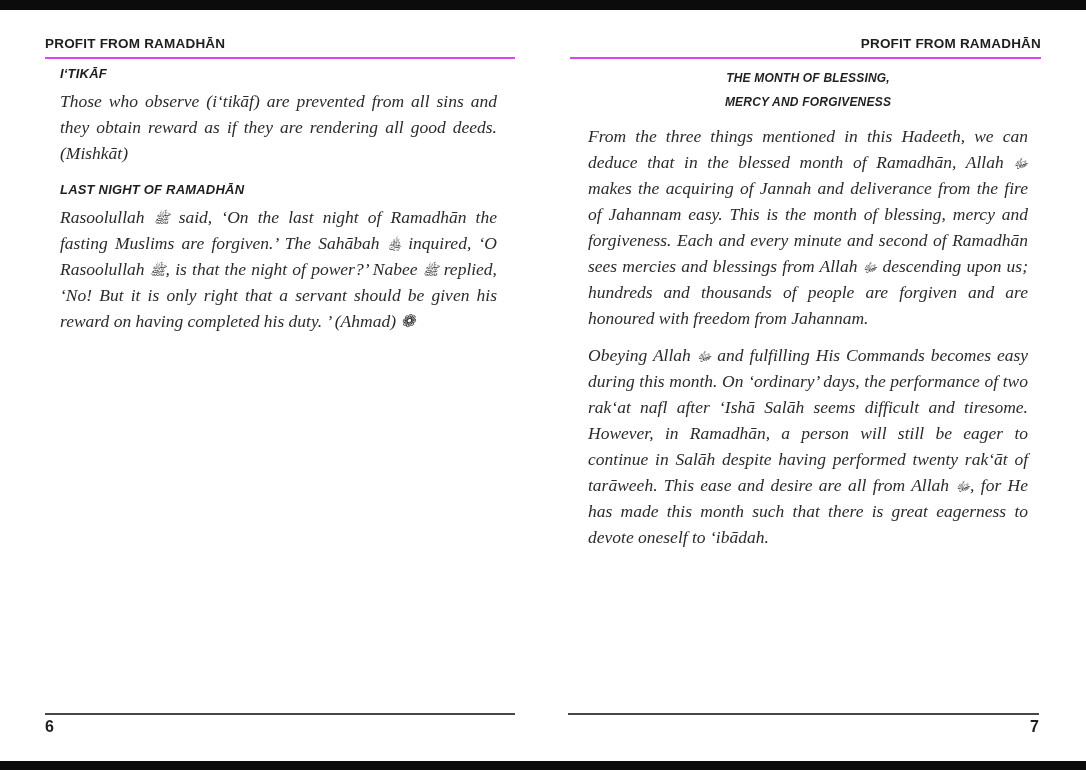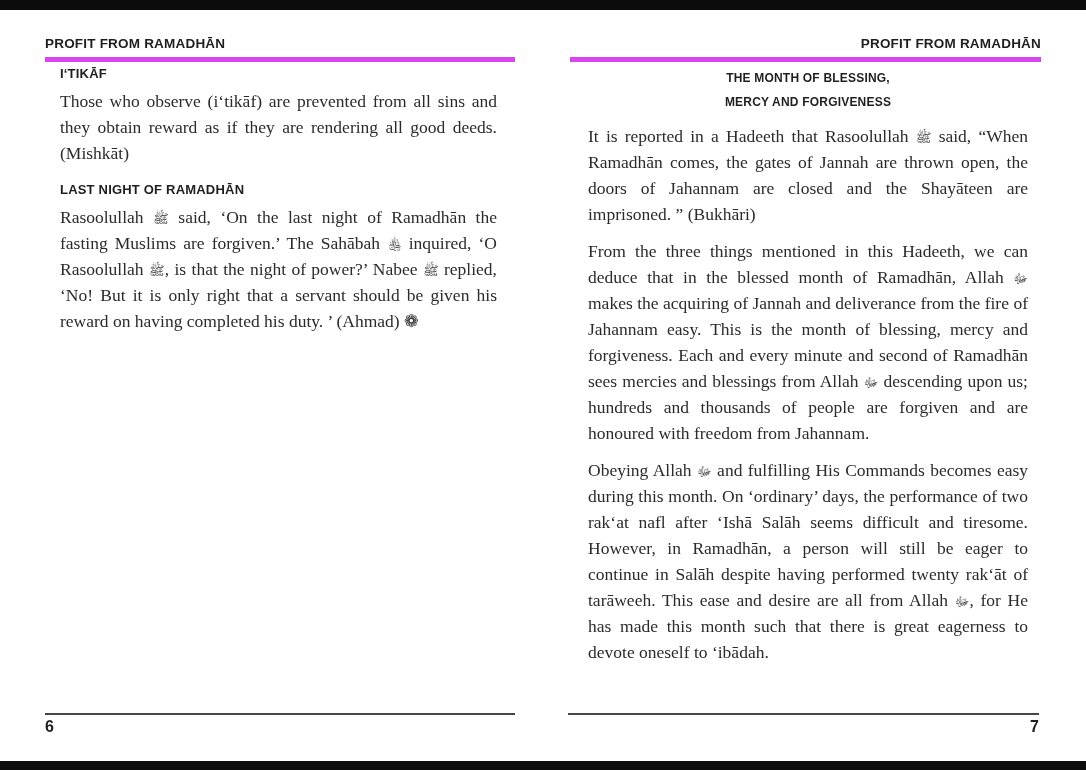--- a/index.html
+++ b/index.html
@@ -34,37 +34,38 @@
   }
   .page {
     position: relative;
     width: 543px;
     height: 100%;
   }
 
   .page-header {
     position: absolute;
     top: 24px;
-    border-bottom: 5px solid #d946ef;
+    border-bottom: 2px solid #d946ef;
     padding-bottom: 5px;
   }
   .page.left .page-header { left: 45px; width: 470px; text-align: left; }
   .page.right .page-header { left: 27px; width: 471px; text-align: right; }
   .running-title {
     font-family: "Liberation Sans", "DejaVu Sans", sans-serif;
     font-weight: 700;
     font-size: 13.5px;
     letter-spacing: 0.2px;
     color: #1e1e1e;
     white-space: nowrap;
   }
 
   .page-body {
     position: absolute;
     top: 56px;
+    font-style: italic;
   }
   .page.left .page-body { left: 60px; width: 437px; }
   .page.right .page-body { left: 45px; width: 440px; }
 
   .subheading {
     font-family: "Liberation Sans", "DejaVu Sans", sans-serif;
     font-weight: 700;
     font-size: 13px;
     letter-spacing: 0.2px;
     color: #1e1e1e;
@@ -135,21 +136,20 @@
 
   <section class="page right">
     <header class="page-header">
       <span class="running-title">PROFIT FROM RAMADHĀN</span>
     </header>
     <div class="page-body" id="right-body">
         <h2 class="chapter-heading">
           <span>THE MONTH OF BLESSING,</span>
           <span>MERCY AND FORGIVENESS</span>
         </h2>
-        <p class="body-para">It is reported in a Hadeeth that Rasoolullah <span class="honorific">ﷺ</span> said, “When Ramadhān comes, the gates of Jannah are thrown open, the doors of Jahannam are closed and the Shayāteen are imprisoned. ” (Bukhāri)</p>
         <p class="body-para">From the three things mentioned in this Hadeeth, we can deduce that in the blessed month of Ramadhān, Allah <span class="honorific">ﷻ</span> makes the acquiring of Jannah and deliverance from the fire of Jahannam easy. This is the month of blessing, mercy and forgiveness. Each and every minute and second of Ramadhān sees mercies and blessings from Allah <span class="honorific">ﷻ</span> descending upon us; hundreds and thousands of people are forgiven and are honoured with freedom from Jahannam.</p>
         <p class="body-para">Obeying Allah <span class="honorific">ﷻ</span> and fulfilling His Commands becomes easy during this month. On ‘ordinary’ days, the performance of two rak‘at nafl after ‘Ishā Salāh seems difficult and tiresome. However, in Ramadhān, a person will still be eager to continue in Salāh despite having performed twenty rak‘āt of tarāweeh. This ease and desire are all from Allah <span class="honorific">ﷻ</span>, for He has made this month such that there is great eagerness to devote oneself to ‘ibādah.</p>
       </div>
     <footer class="page-footer">
       <span class="page-number">7</span>
     </footer>
   </section>
 
 </div>
 

